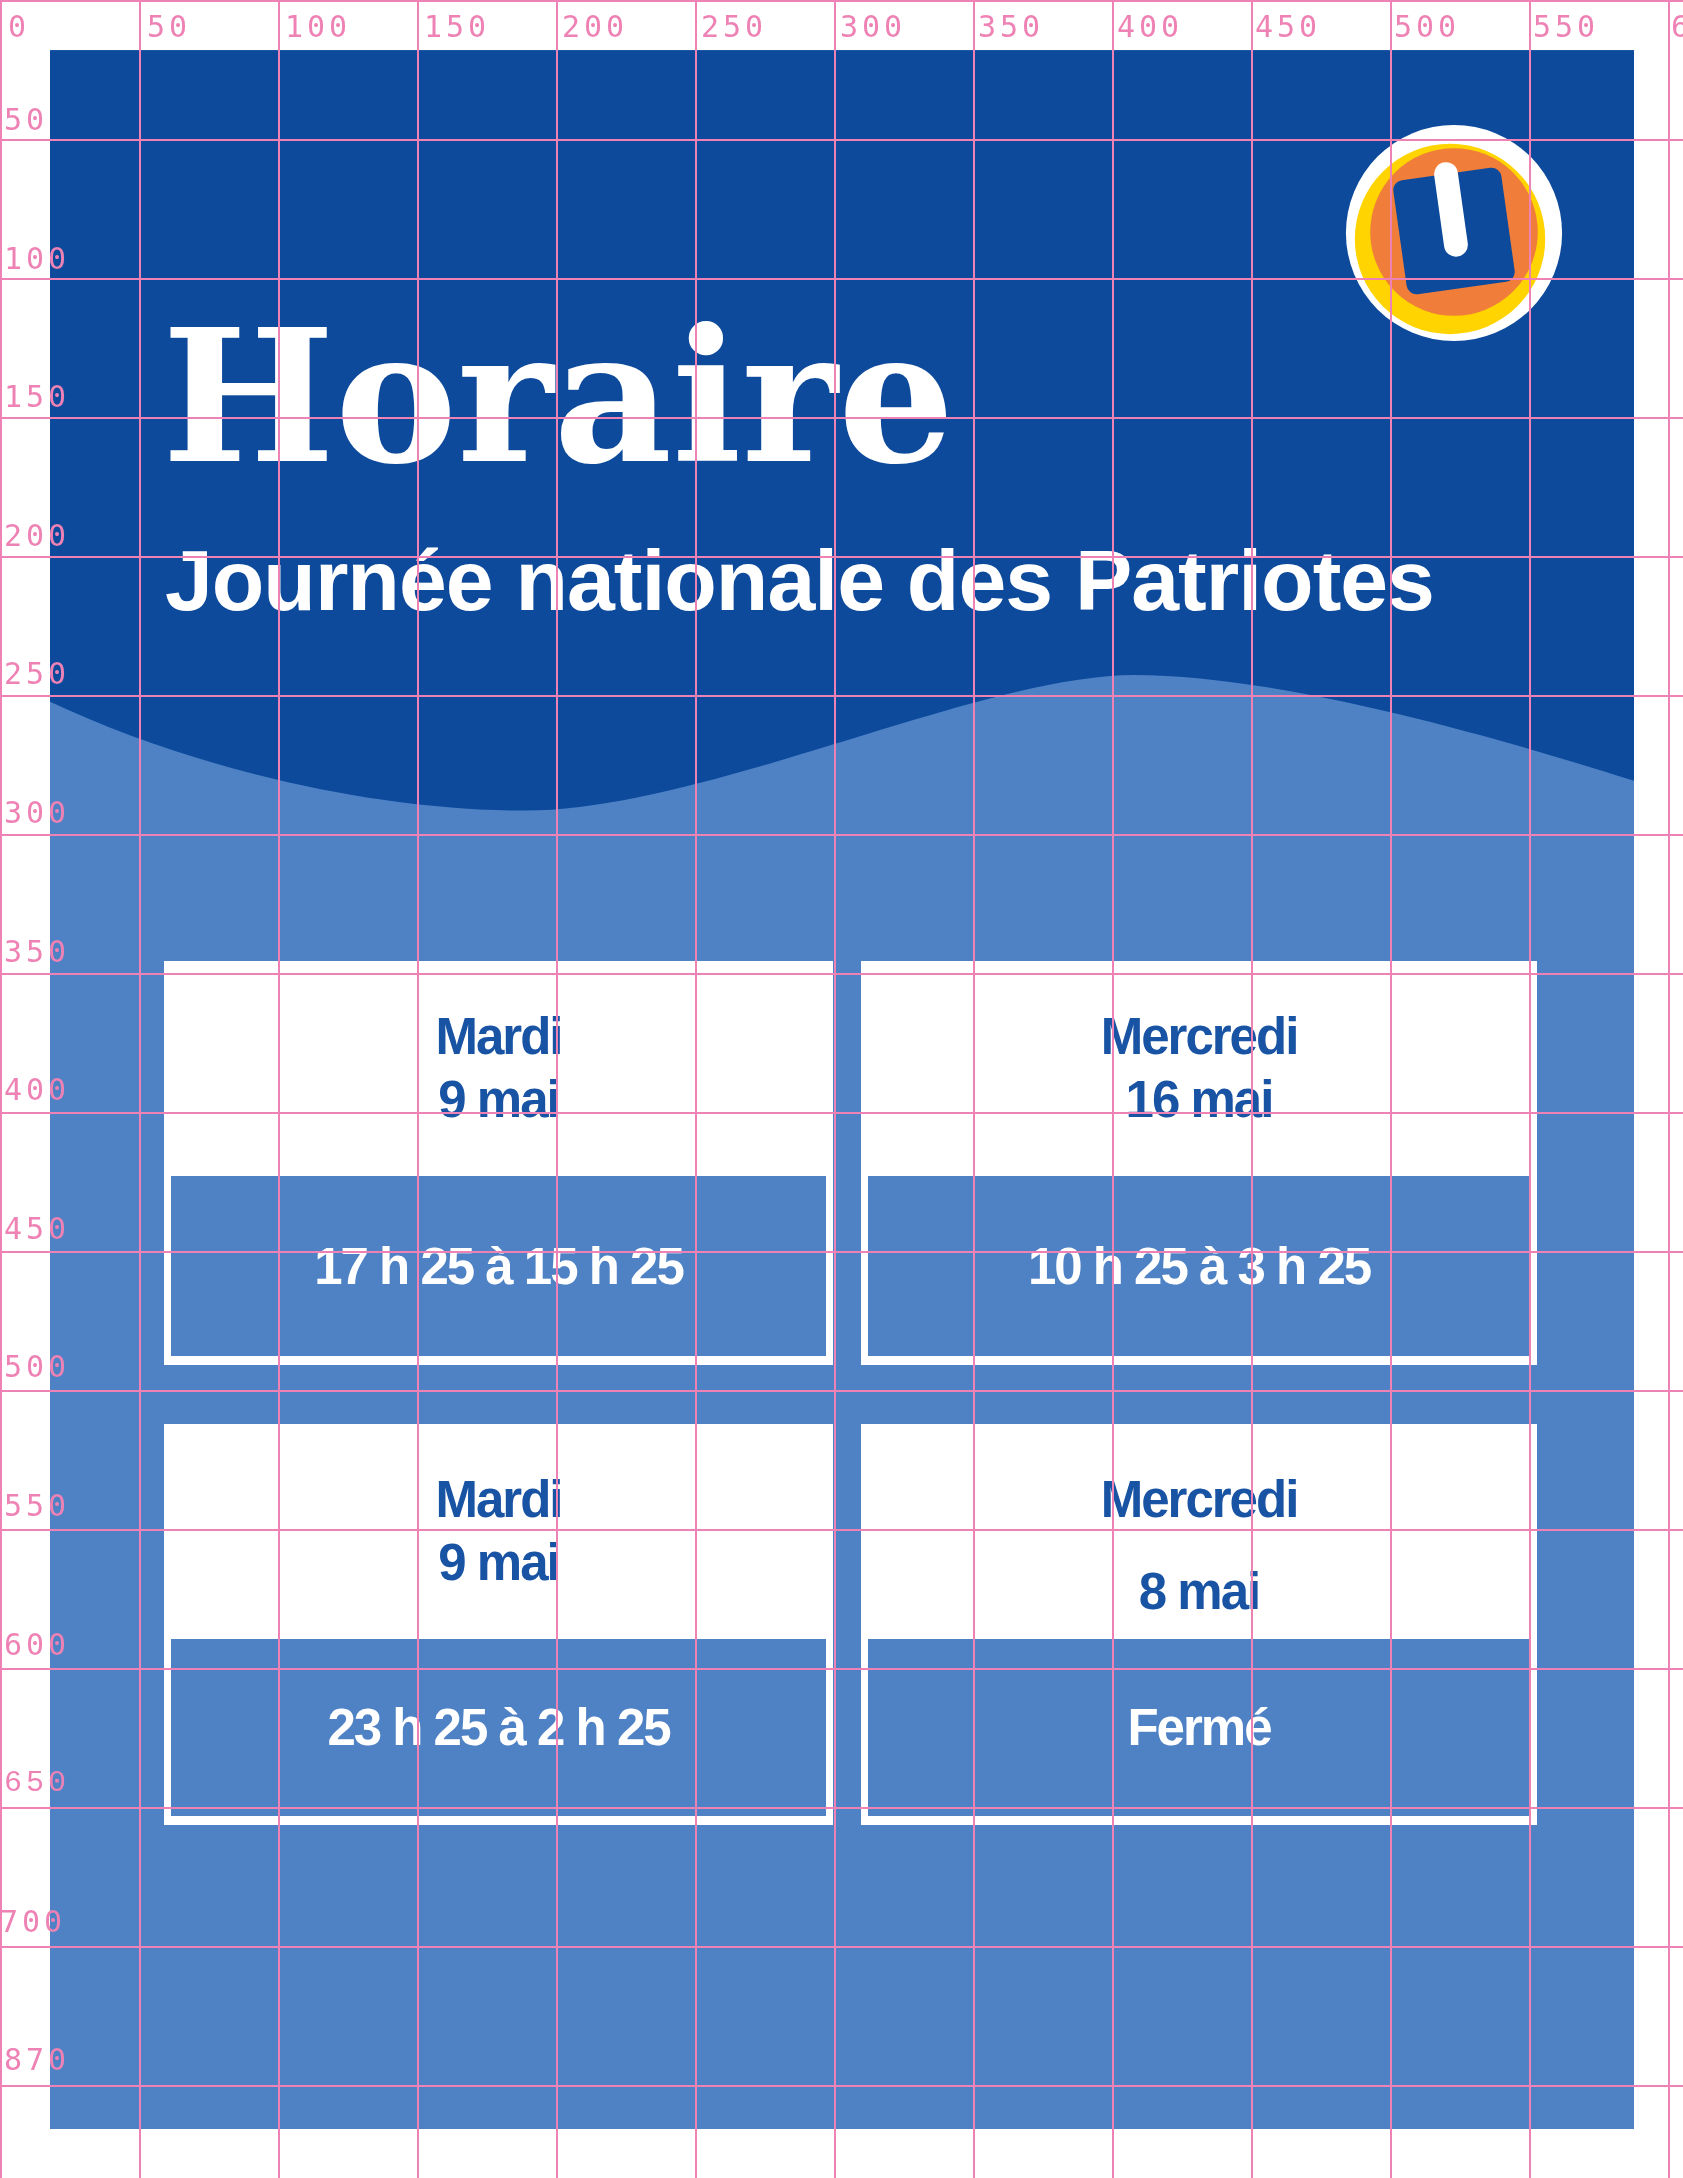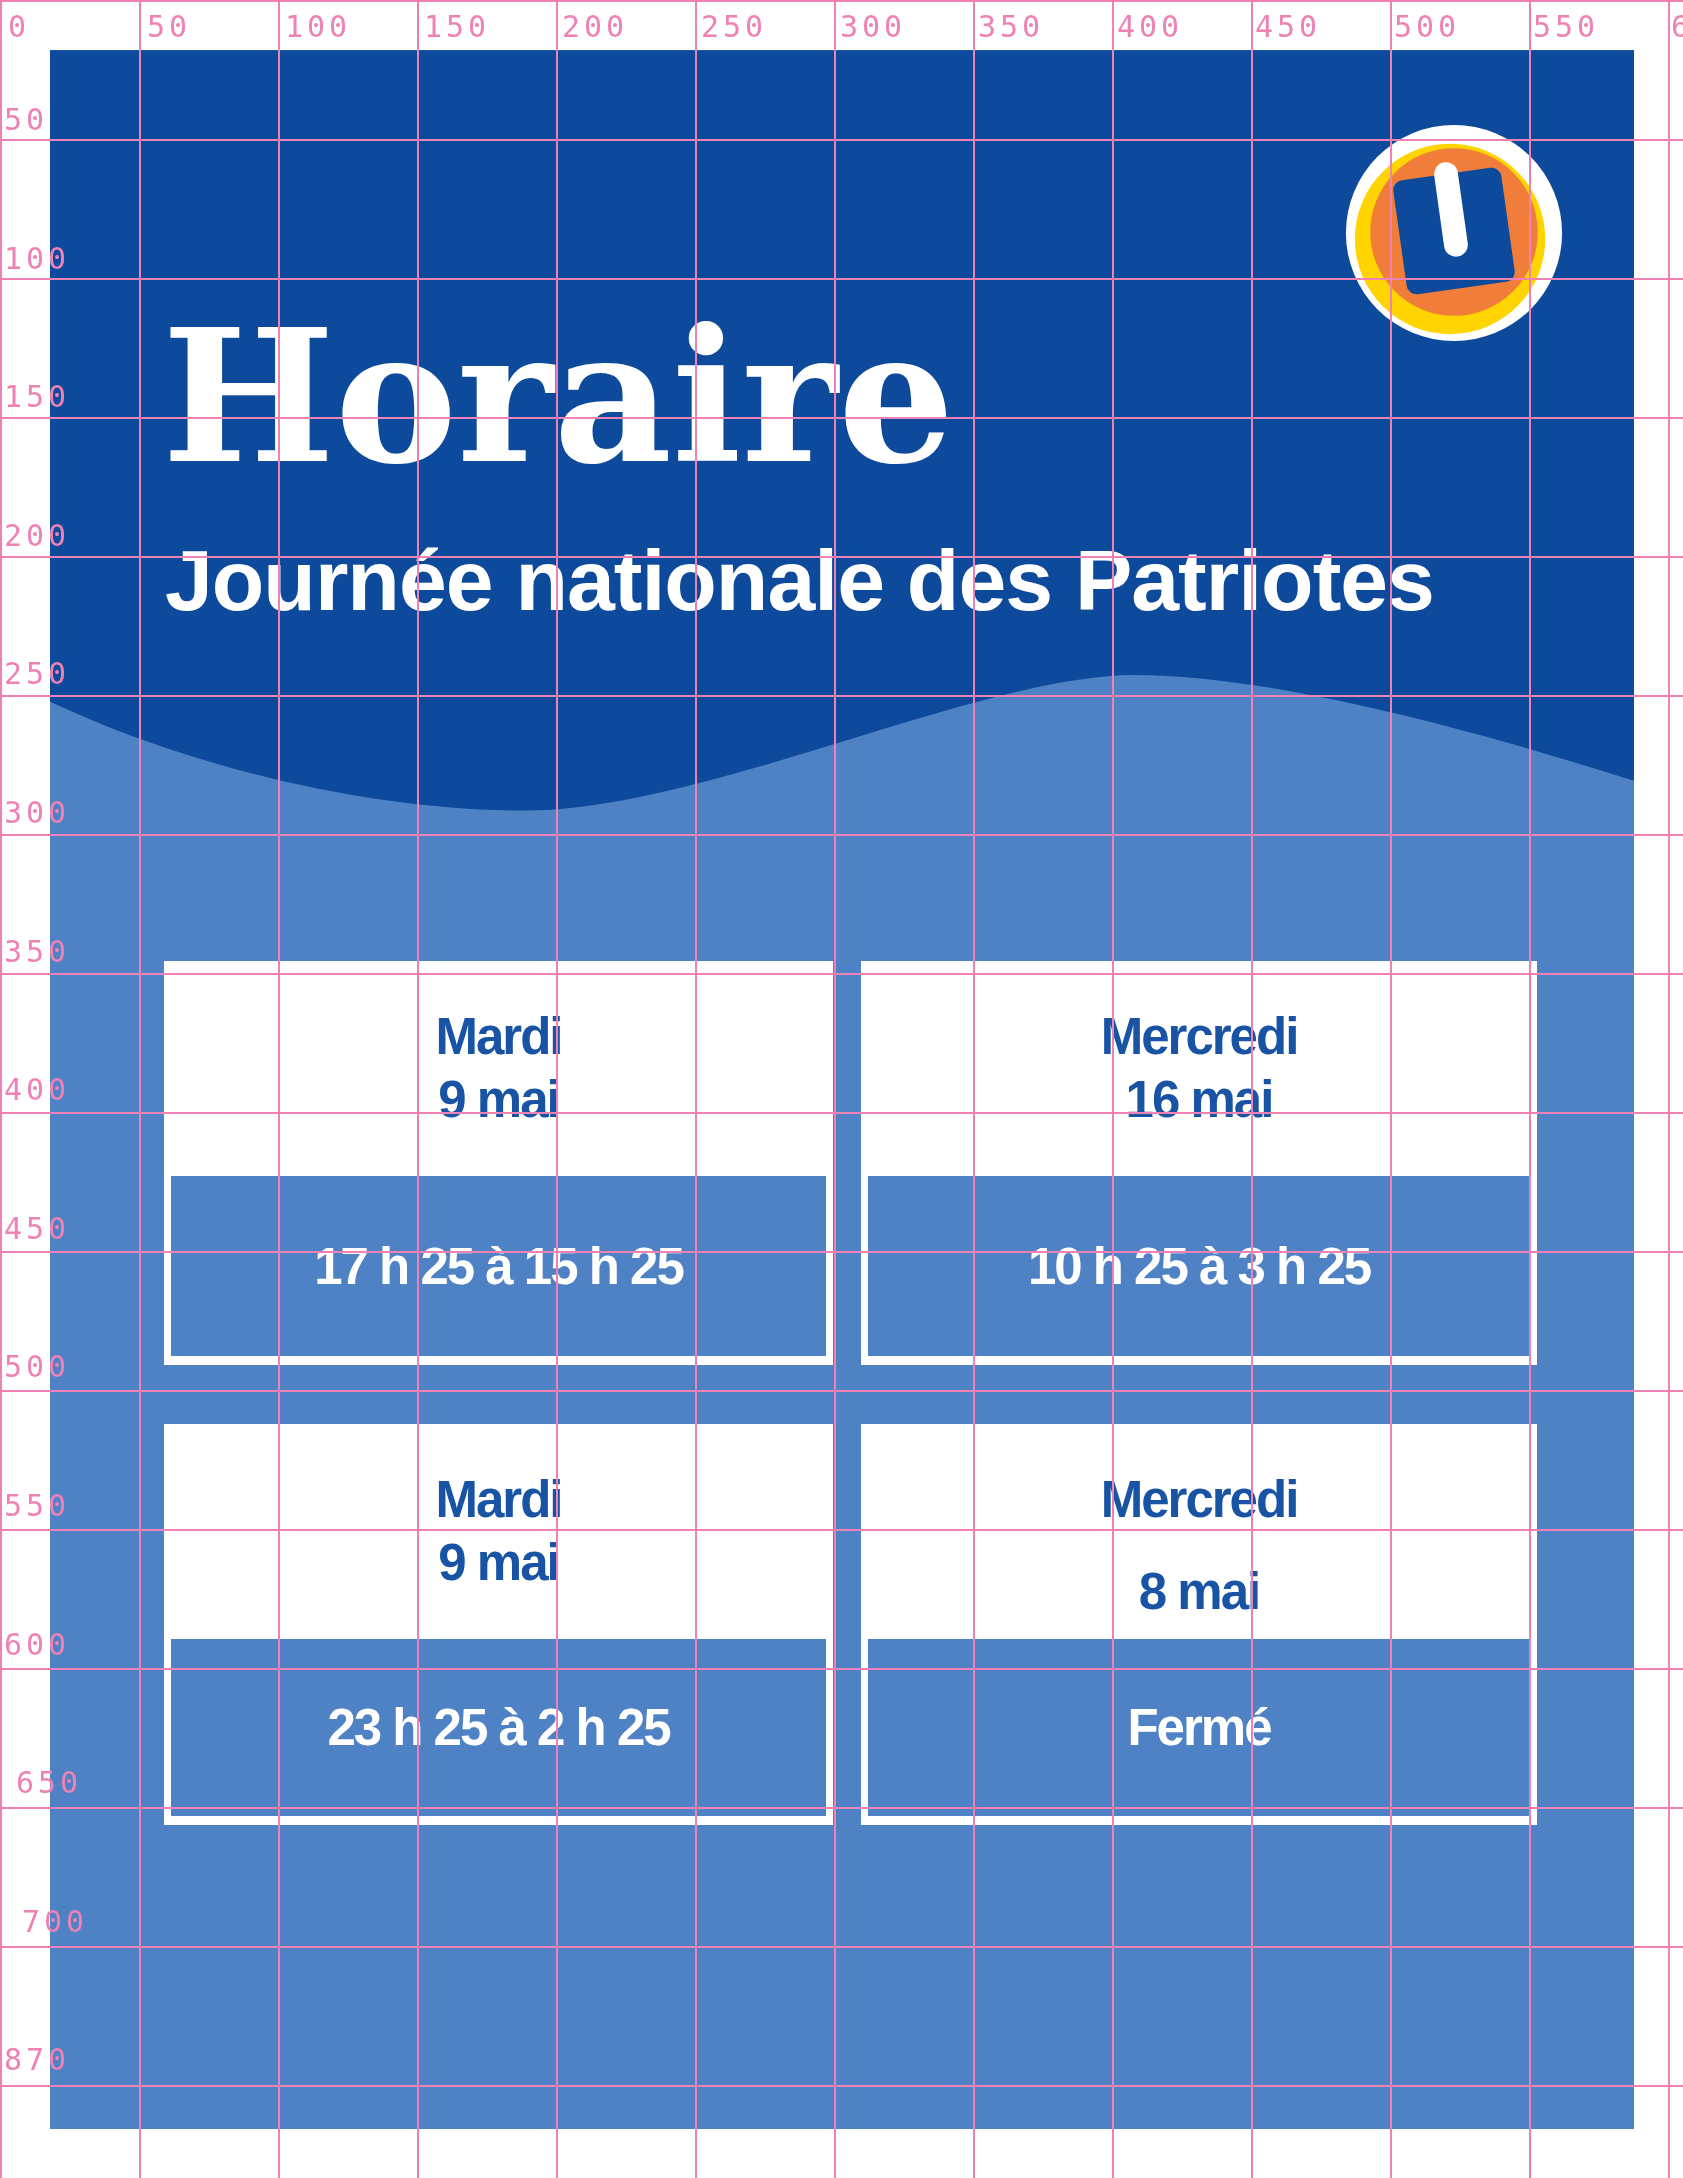--- a/index.html
+++ b/index.html
@@ -155,19 +155,19 @@
       <span class="ruler-label" style="left: 4px; top: 380px;">150</span>
       <span class="ruler-label" style="left: 4px; top: 519px;">200</span>
       <span class="ruler-label" style="left: 4px; top: 657px;">250</span>
       <span class="ruler-label" style="left: 4px; top: 796px;">300</span>
       <span class="ruler-label" style="left: 4px; top: 935px;">350</span>
       <span class="ruler-label" style="left: 4px; top: 1073px;">400</span>
       <span class="ruler-label" style="left: 4px; top: 1212px;">450</span>
       <span class="ruler-label" style="left: 4px; top: 1350px;">500</span>
       <span class="ruler-label" style="left: 4px; top: 1489px;">550</span>
       <span class="ruler-label" style="left: 4px; top: 1628px;">600</span>
-      <span class="ruler-label" style="left: 16px; top: 1766px;">650</span>
-      <span class="ruler-label" style="left: 22px; top: 1905px;">700</span>
+      <span class="ruler-label" style="left: 4px; top: 1766px; font-family: Liberation Mono, monospace;">650</span>
+      <span class="ruler-label" style="left: 0; top: 1905px;">700</span>
       <span class="ruler-label" style="left: 4px; top: 2043px;">870</span>
     </div>
 
 </div>
 
 
 </body></html>

